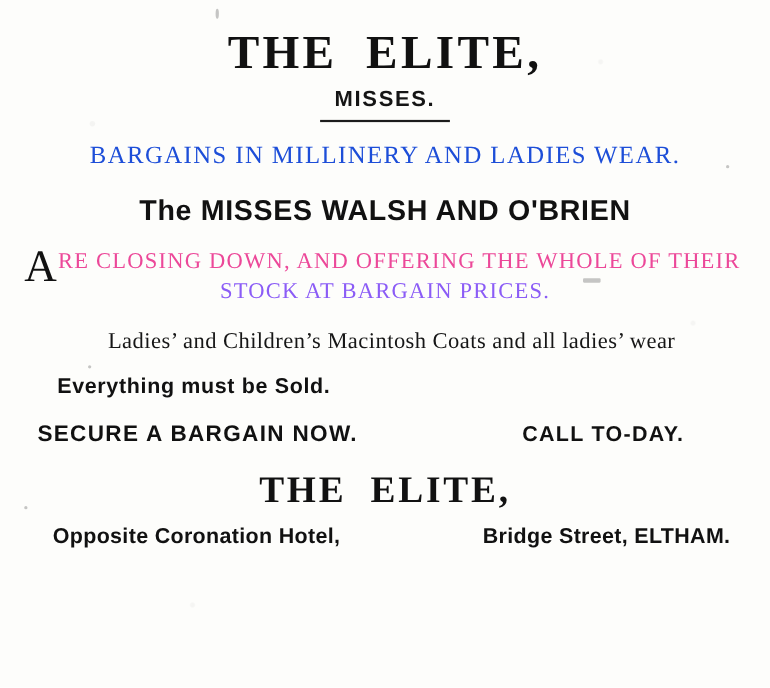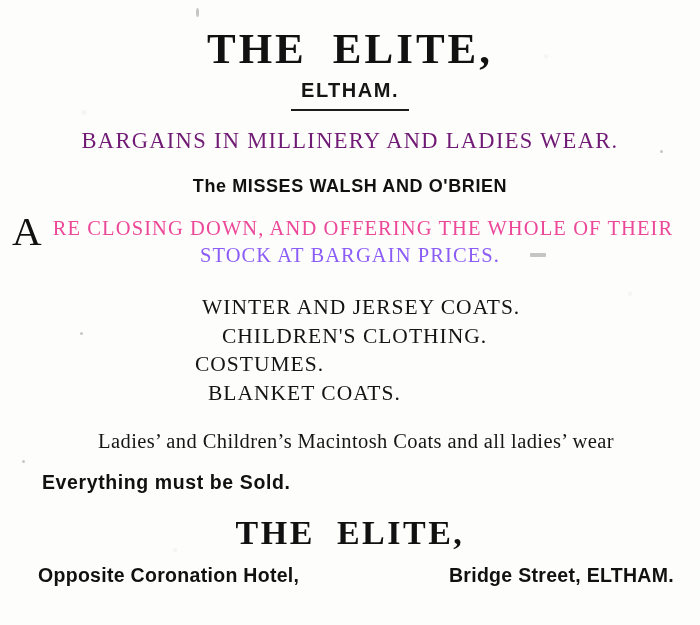--- a/index.html
+++ b/index.html
@@ -26,21 +26,21 @@
       radial-gradient(circle at 42% 62%, rgba(0,0,0,0.03) 0 1.5px, rgba(0,0,0,0) 3px),
       radial-gradient(circle at 90% 47%, rgba(0,0,0,0.03) 0 1.5px, rgba(0,0,0,0) 3px),
       radial-gradient(circle at 25% 88%, rgba(0,0,0,0.03) 0 1.5px, rgba(0,0,0,0) 3px),
       #fdfdfb;
     pointer-events: none;
   }
 
   .ad {
     position: absolute;
     inset: 0;
-    padding: 0 10px;
+    padding: 0 20px;
     box-sizing: border-box;
     text-align: center;
   }
 
   .line { width: 100%; }
 
   
   .title-main {
     font-family: "Liberation Serif", serif;
     font-weight: bold;
@@ -66,27 +66,27 @@
     height: 2px;
     background: #1c1c1c;
     margin: 7px auto 0 auto;
   }
 
   .bargains {
     font-family: "Liberation Serif", serif;
     font-size: 22.5px;
     letter-spacing: 1.3px;
     margin-top: 17px;
-    color: #701a75;
+    color: #1d4ed8;
   }
 
   .misses {
     font-family: "Liberation Sans", sans-serif;
     font-weight: bold;
-    font-size: 18px;
+    font-size: 26px;
     letter-spacing: 0.6px;
     margin-top: 22px;
     color: #111;
   }
 
   
   .body-block {
     margin-top: 20px;
     position: relative;
     padding: 0 4px;
@@ -212,47 +212,45 @@
 <div class="speck" style="left:530px; top:253px; width:16px; height:4px; border-radius:1px;"></div>
 <div class="speck" style="left:22px; top:460px; width:3px; height:3px;"></div>
 <div class="speck" style="left:80px; top:332px; width:3px; height:3px;"></div>
 
 <div class="ad">
 
   <div class="line title-main">
     <span>THE</span><span class="gap"></span><span>ELITE,</span>
   </div>
 
-  <div class="line title-sub">ELTHAM.</div>
+  <div class="line title-sub">MISSES.</div>
 
   <div class="rule"></div>
 
   <div class="line bargains">BARGAINS IN MILLINERY AND LADIES WEAR.</div>
 
   <div class="line misses">The MISSES WALSH AND O'BRIEN</div>
 
   <div class="body-block">
     <span class="dropcap">A</span>
     <div class="body-line1">RE CLOSING DOWN, AND OFFERING THE WHOLE OF THEIR</div>
     <div class="body-line2">STOCK AT BARGAIN PRICES.</div>
   </div>
 
-  <ul class="stock">
-    <li class="stock-0">WINTER AND JERSEY COATS.</li>
-    <li class="stock-1">CHILDREN'S CLOTHING.</li>
-    <li class="stock-2">COSTUMES.</li>
-    <li class="stock-3">BLANKET COATS.</li>
-  </ul>
 
   <div class="line macintosh">Ladies’ and Children’s Macintosh Coats  and  all  ladies’  wear</div>
 
   <div class="slogans">
     <div class="srow">
       <span class="slogan s-l1">Everything must be Sold.</span>
     </div>
+    <div class="srow">
+      <span class="slogan s-l2">SECURE A BARGAIN  NOW.</span>
+      <span class="slogan s-r2">CALL TO-DAY.</span>
+    </div>
   </div>
 
   <div class="line footer-title">
     <span>THE</span><span class="gap"></span><span>ELITE,</span>
   </div>
 
   <div class="footer-row">
     <span class="footer-addr f-left">Opposite Coronation Hotel,</span>
     <span class="footer-addr f-right">Bridge Street, ELTHAM.</span>
   </div>

